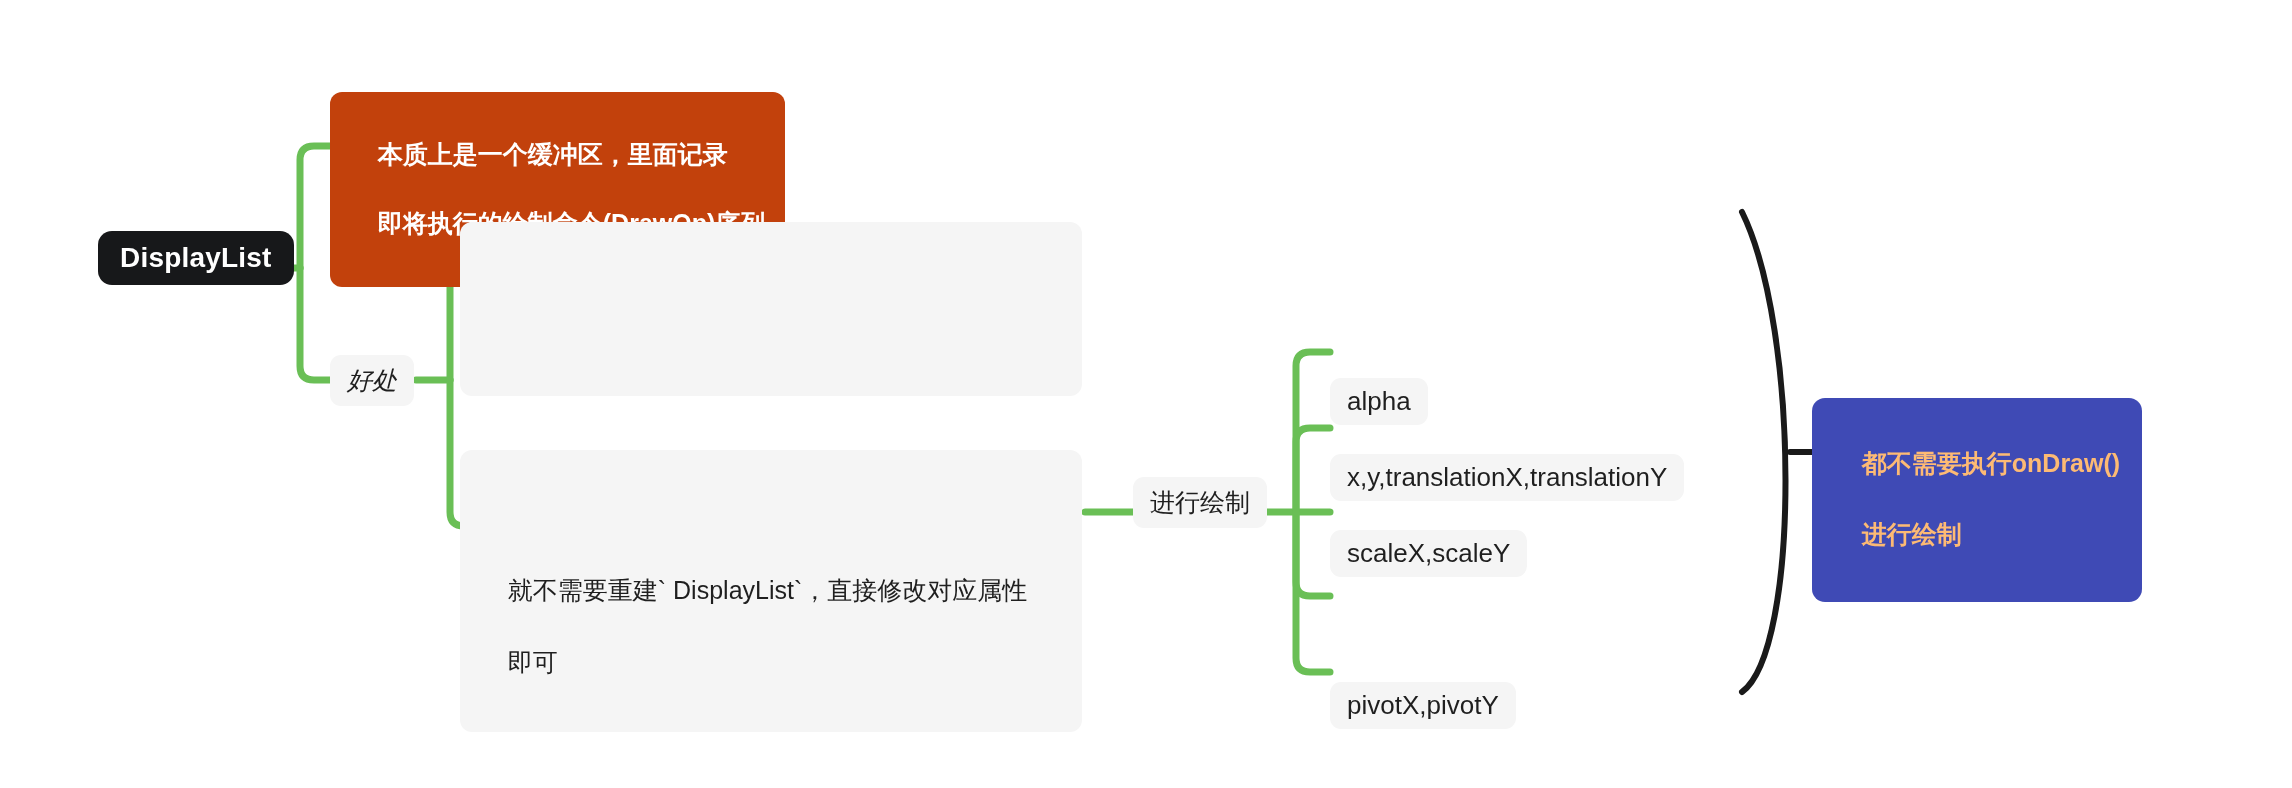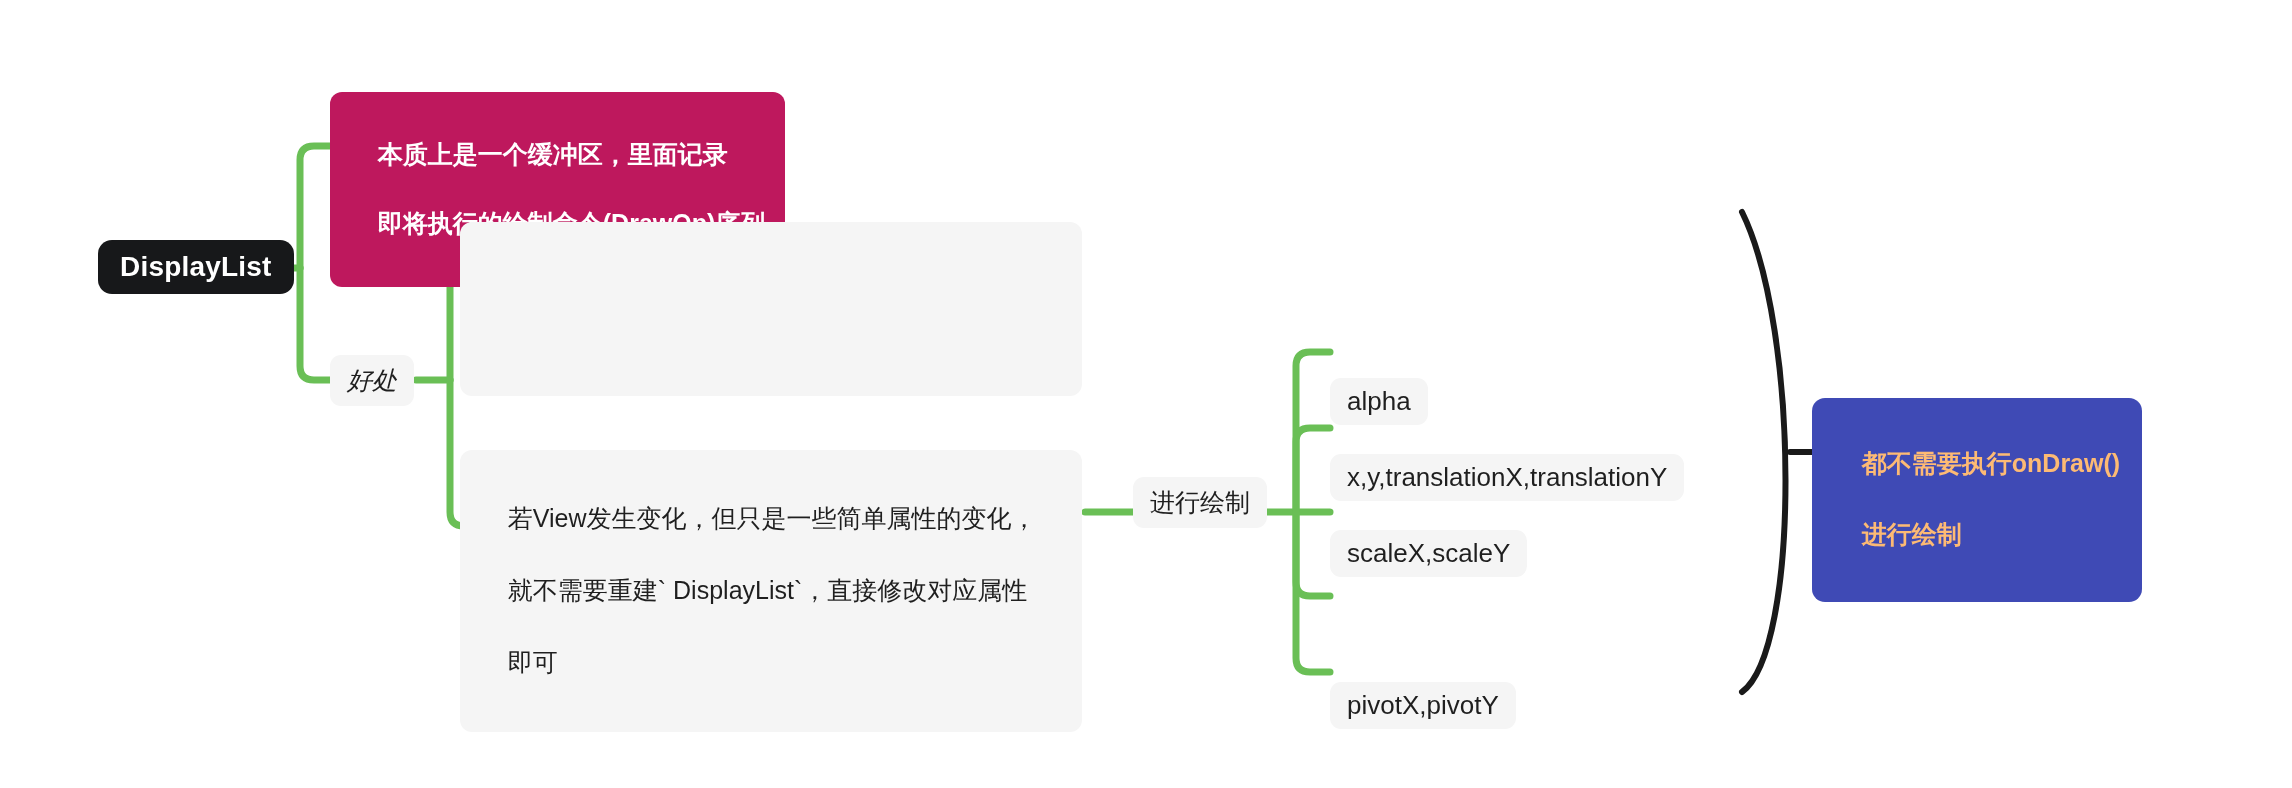--- a/index.html
+++ b/index.html
@@ -41,36 +41,36 @@
     z-index: 2;
     box-sizing: border-box;
     display: flex;
     align-items: center;
     white-space: pre;
   }
 
   
   .node-root {
     left: 98px;
-    top: 240px;
+    top: 231px;
     padding: 11px 22px;
     background: #17181a;
     color: #ffffff;
     border-radius: 14px;
     font-size: 28px;
     font-weight: bold;
     letter-spacing: 0.2px;
   }
 
   
   .node-dark {
     left: 330px;
     top: 92px;
     padding: 10px 20px 12px 20px;
-    background: #be185d;
+    background: #c2410c;
     color: #ffffff;
     border-radius: 12px;
     font-size: 25px;
     font-weight: bold;
     line-height: 1.38;
     display: block;
   }
 
   
   .node-light {
@@ -192,21 +192,21 @@
     <span>即将执行的绘制命令(DrawOp)序列</span>
   </div>
 
   <div class="node node-pill node-benefits-label">好处</div>
 
   <div class="node node-light node-benefit-a">
     <br>
   </div>
 
   <div class="node node-light node-benefit-b">
-    <span>若View发生变化，但只是一些简单属性的变化，</span><br>
+    <br>
     <span>就不需要重建` DisplayList`，直接修改对应属性</span><br>
     <span>即可</span>
   </div>
 
   <div class="node node-pill node-props-label">进行绘制</div>
 
   <div class="node node-prop prop-0">alpha</div>
 
   <div class="node node-prop prop-1">x,y,translationX,translationY</div>
 

